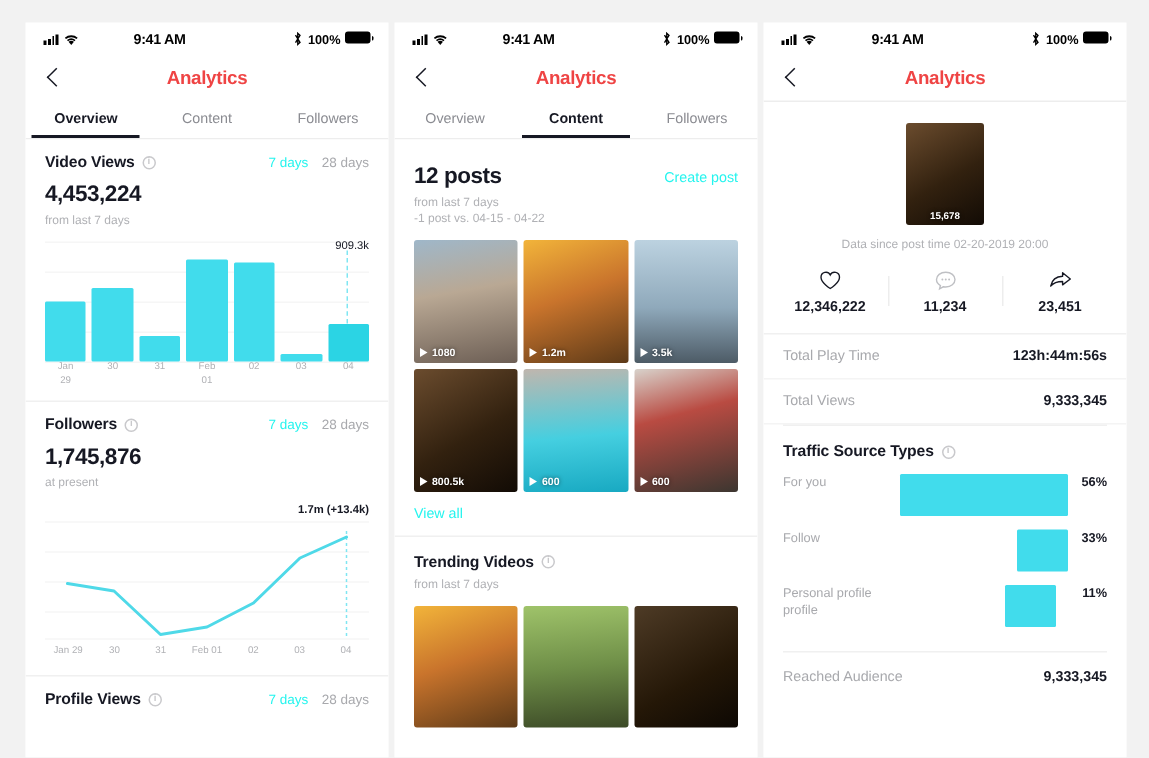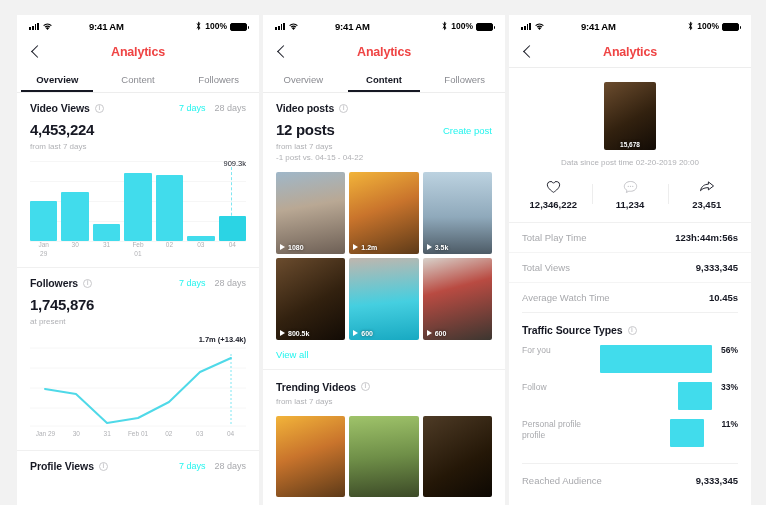--- a/index.html
+++ b/index.html
@@ -19,21 +19,21 @@
   #phone-2 { left: 263px; }
   #phone-3 { left: 509px; }
 
   
   .statusbar {
     height: 22px; display: flex; align-items: center;
     padding: 0 12px; font-size: 9px; color: #000; font-weight: bold;
   }
   .sb-left { display: flex; align-items: center; gap: 3px; width: 60px; }
   .sb-mid { flex: 1; text-align: left; font-size: 9.5px; letter-spacing: -0.2px; }
-  .sb-right { display: flex; align-items: flex-end; justify-content: flex-end; gap: 3px; width: 70px; }
+  .sb-right { display: flex; align-items: flex-start; justify-content: flex-end; gap: 3px; width: 70px; }
   .bars { display: flex; align-items: flex-end; gap: 1px; height: 8px; }
   .bars i { display: block; width: 1.8px; background: #000; }
   .bars i:nth-child(1) { height: 3px; }
   .bars i:nth-child(2) { height: 4.5px; }
   .bars i:nth-child(3) { height: 6px; }
   .bars i:nth-child(4) { height: 7.5px; }
   .batt {
     width: 17px; height: 8px; border: 1px solid #000; border-radius: 2px;
     background: #000; position: relative;
   }
@@ -381,24 +381,20 @@
     </div>
 
     <div class="tabs">
       <div class="tab">Overview</div>
       <div class="tab active">Content</div>
       <div class="tab">Followers</div>
     </div>
 
     <div class="body">
       <div class="sect">
-        <div class="shead">
-          <span class="ttl">Video posts</span>
-          <i class="info">i</i>
-        </div>
         <div style="display:flex;align-items:flex-end">
           <div class="bignum">12 posts</div>
           <div style="margin-left:auto;font-size:9.5px;color:#25f4ee;padding-bottom:2px">Create post</div>
         </div>
         <div class="subtxt">from last 7 days</div>
         <div class="subtxt" style="margin-top:2px">-1 post vs. 04-15 - 04-22</div>
 
         <div class="vgrid">
           <div class="vcell t-city">
             <div class="vplay">
@@ -519,24 +515,20 @@
       </div>
 
       <div class="statrow">
         <span class="k">Total Play Time</span>
         <span class="v">123h:44m:56s</span>
       </div>
       <div class="statrow">
         <span class="k">Total Views</span>
         <span class="v">9,333,345</span>
       </div>
-      <div class="statrow" style="border-bottom:none">
-        <span class="k">Average Watch Time</span>
-        <span class="v">10.45s</span>
-      </div>
 
       <div style="height:1px;background:#f0f0f0;margin:0 13px"></div>
 
       <div class="traffic">
         <div class="shead">
           <span class="ttl">Traffic Source Types</span>
           <i class="info">i</i>
         </div>
         <div class="trow">
           <span class="tlab">For you</span>

